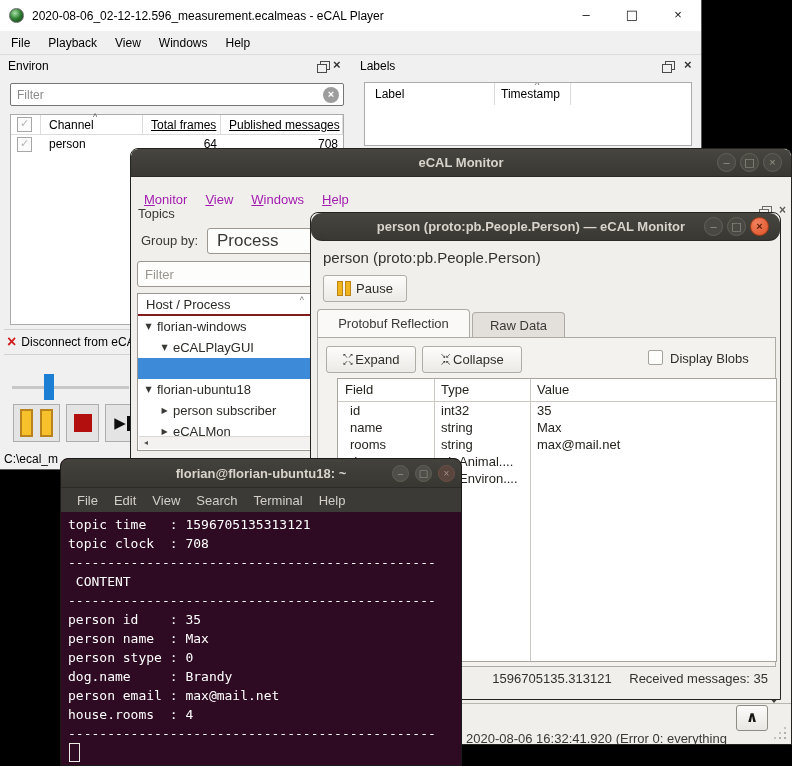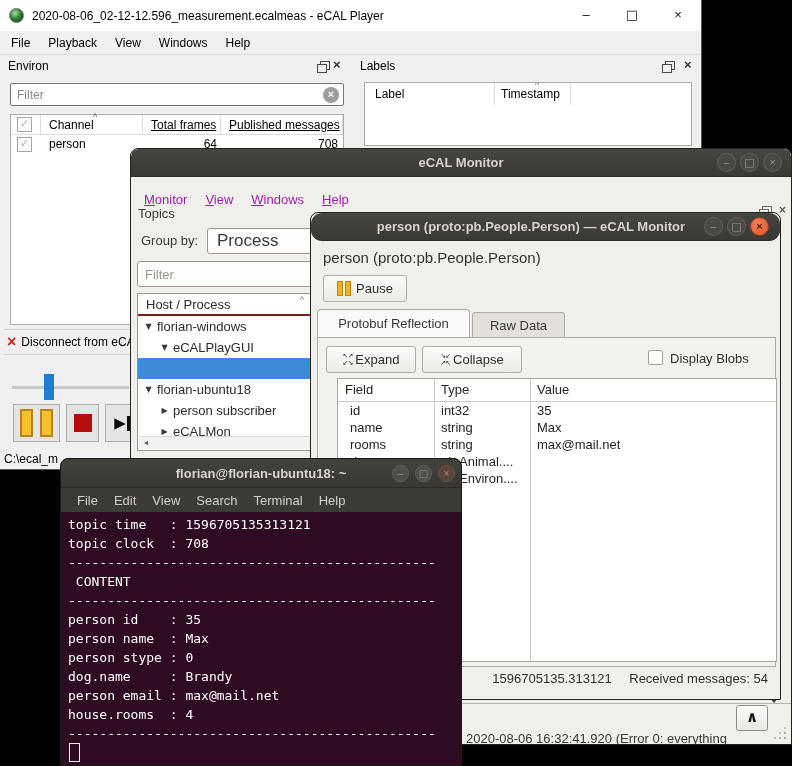--- a/index.html
+++ b/index.html
@@ -420,21 +420,21 @@
               </span>
               <span class="f-c1">pb.Environ....</span>
               <span class="f-c2"></span>
             </div>
           </div>
       </div>
     </div>
 
     <div class="insp-status">
       <span>1596705135.313121</span>
-      <span>Received messages: 54</span>
+      <span>Received messages: 35</span>
     </div>
   </div>
 
   <div class="uwin terminal">
     <div class="u-titlebar">
       <span>florian@florian-ubuntu18: ~</span>
       <span class="circle-btn" style="right:52px;">–</span>
       <span class="circle-btn glyph" style="right:29px;">□</span>
       <span class="circle-btn term-close" style="right:6px;">×</span>
     </div>

